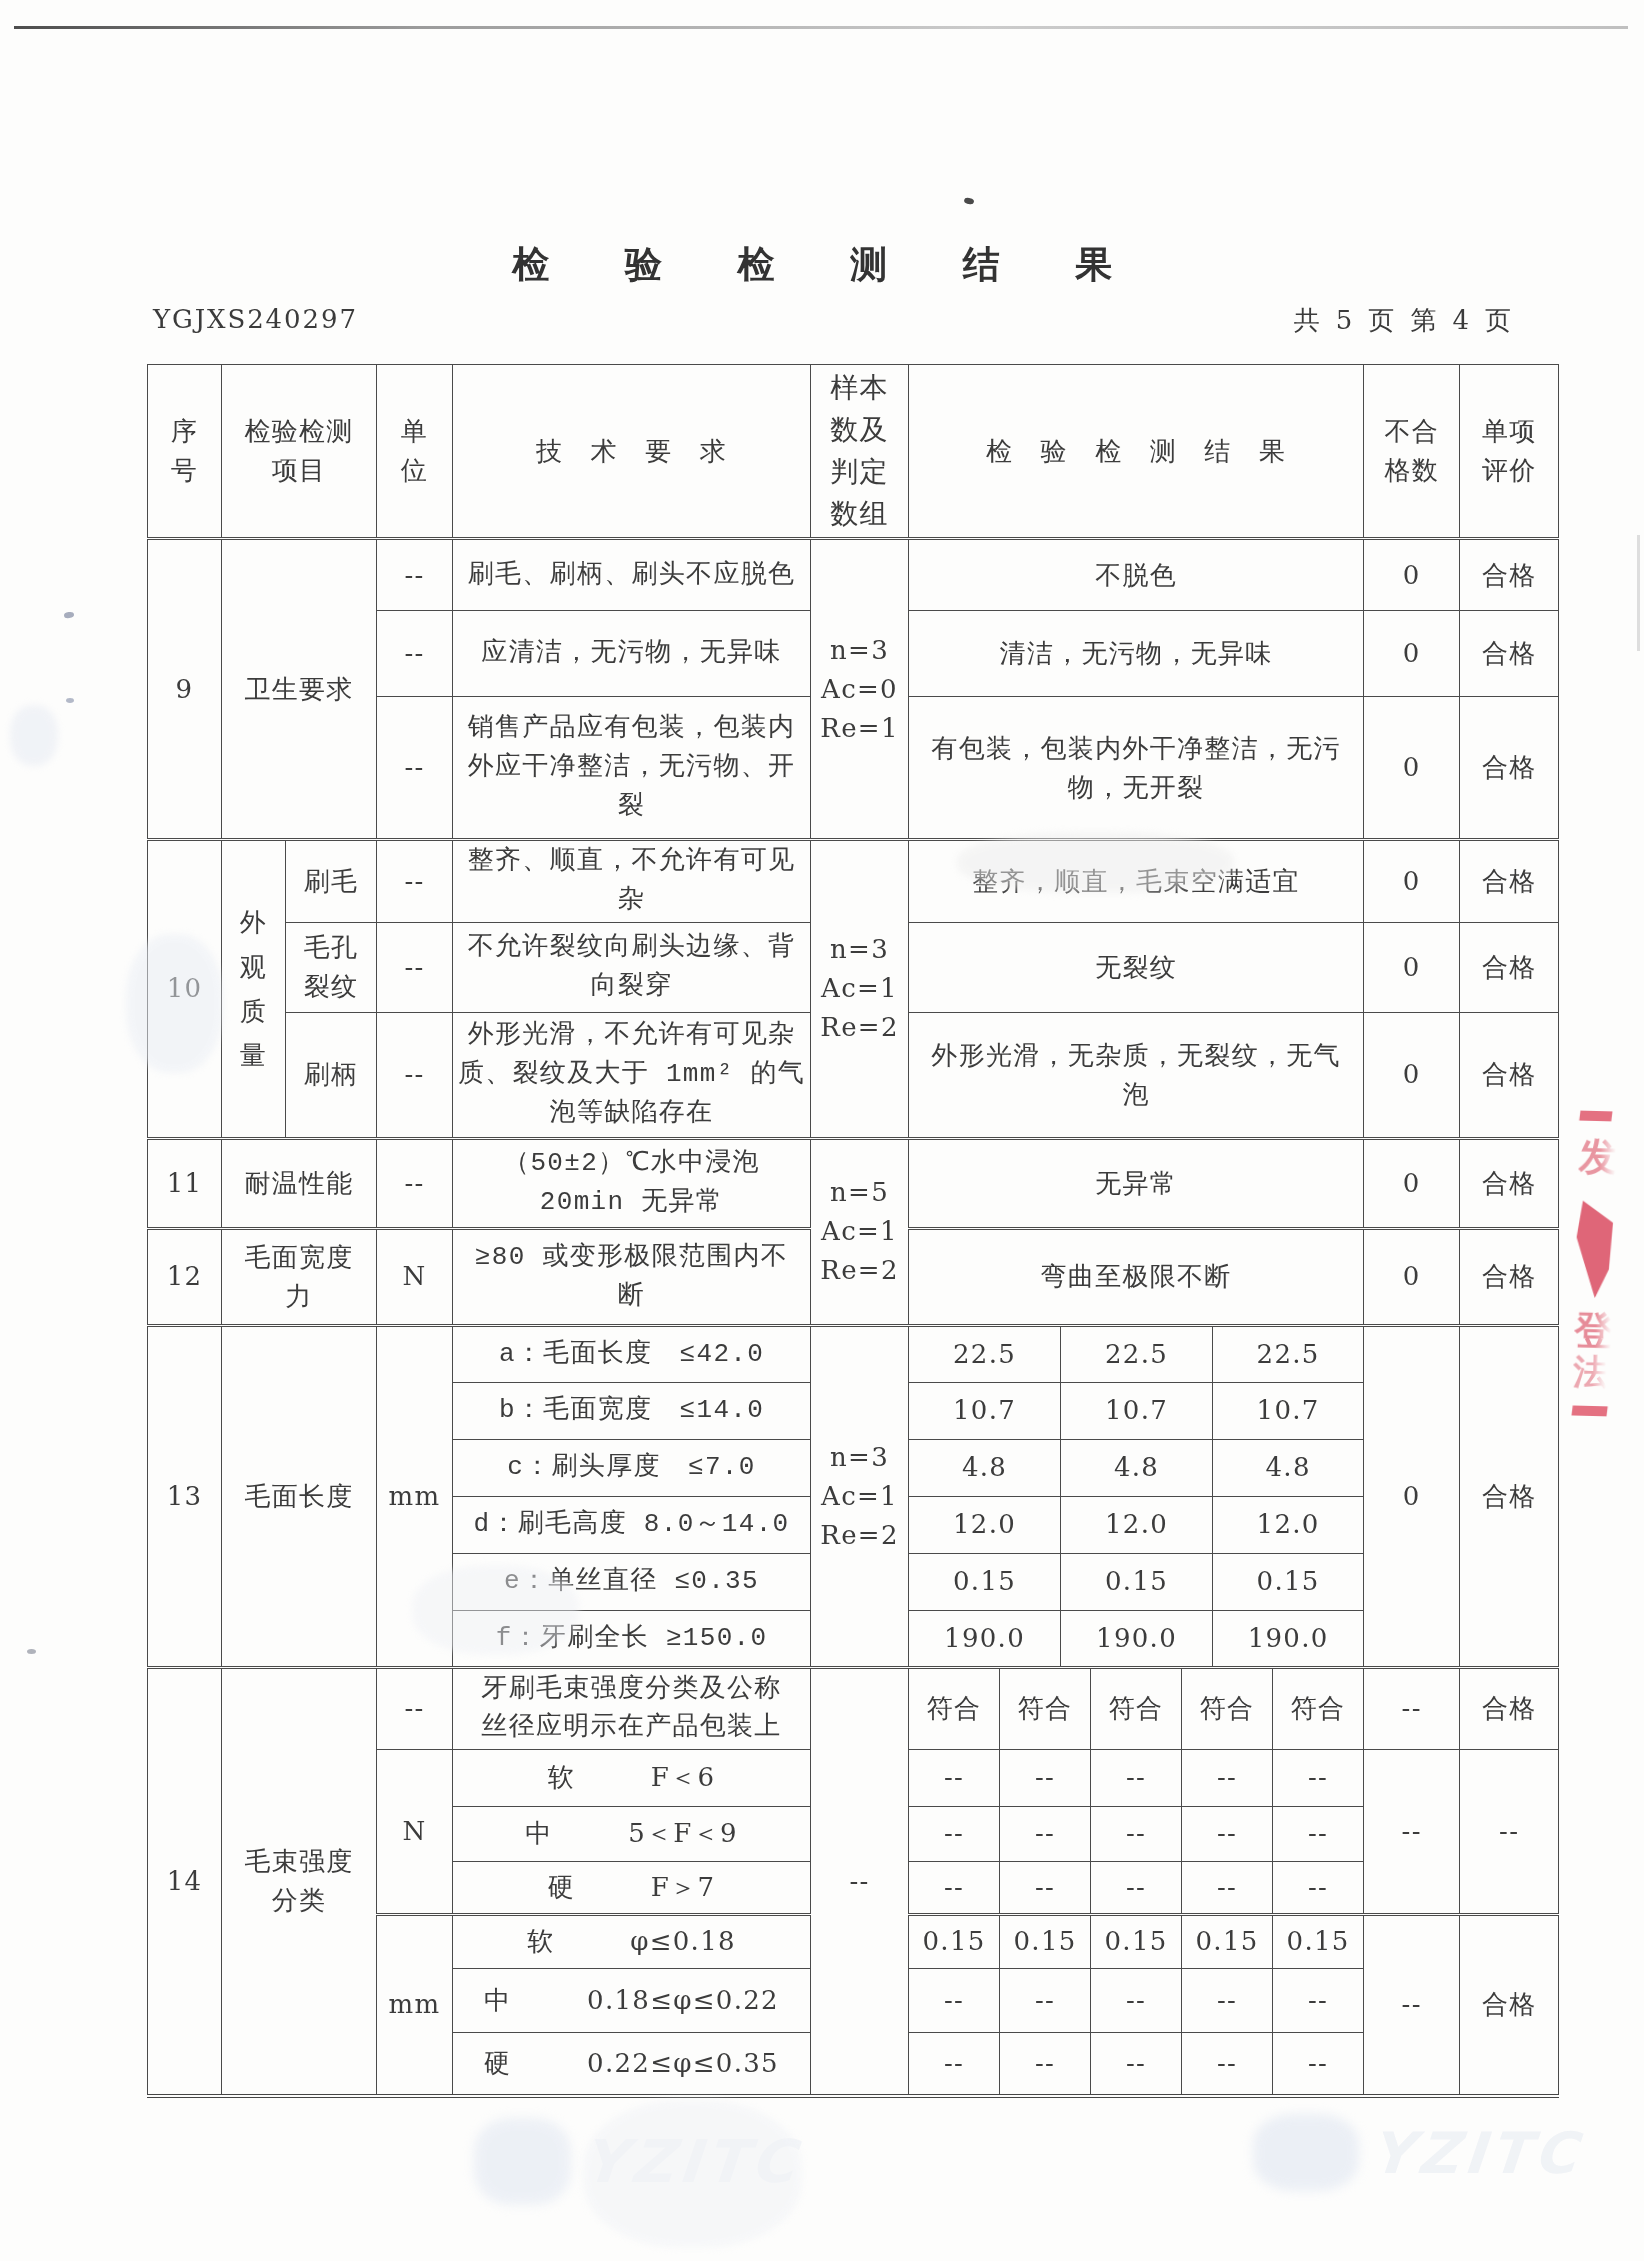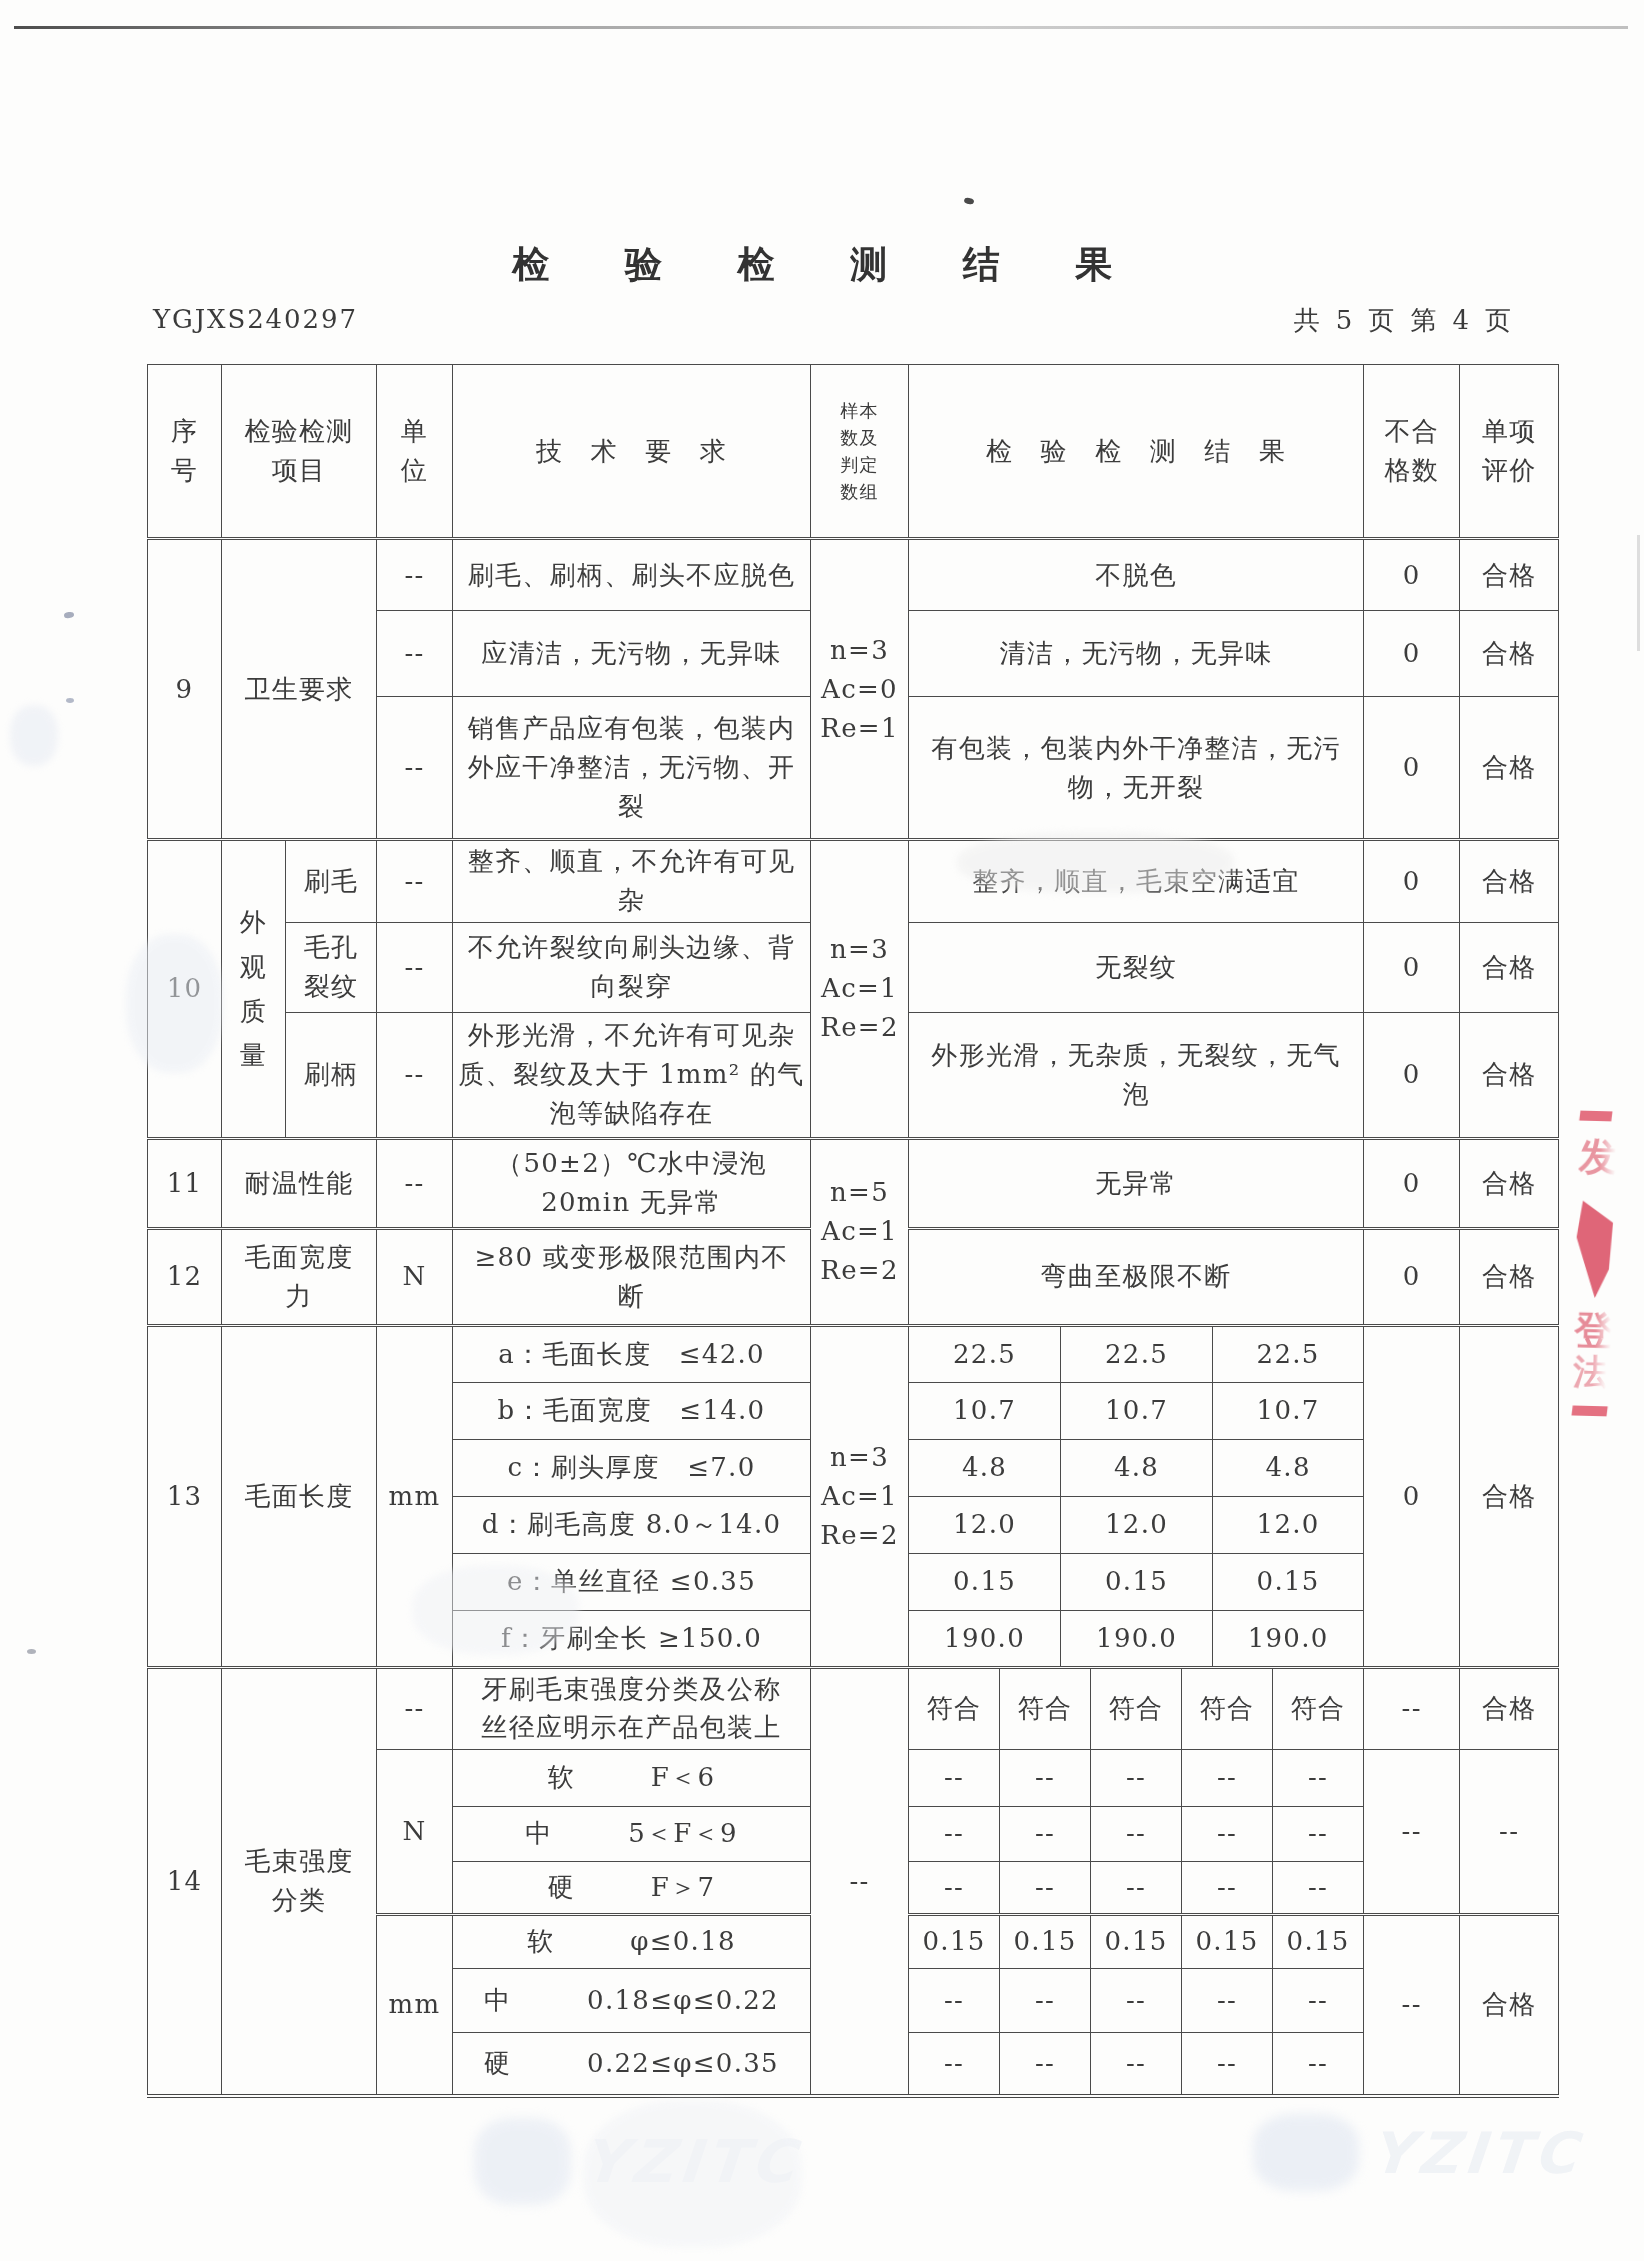--- a/index.html
+++ b/index.html
@@ -11,21 +11,21 @@
   .page-info{position:absolute;top:303px;right:129px;font-size:26px;letter-spacing:3.9px;color:#3b3b3b;}
 
   table.rep{position:absolute;left:147px;top:364px;width:1412px;border-collapse:collapse;
             table-layout:fixed;}
   table.rep td{border:1.3px solid #4a4a4a;text-align:center;vertical-align:middle;
                font-size:26px;line-height:1.5;padding:1.3px 2.6px;letter-spacing:1.3px;
                overflow:hidden;}
   table.rep{border:1.9px solid #454545;border-bottom:4.5px double #454545;}
   tr.dbl td{border-top:3.9px double #4a4a4a;}
   td.pre{white-space:pre-line;}
-  td.req{text-align:left;padding-left:17px;padding-right:5.2px;}
+  td.req{text-align:left;padding-left:17px;padding-right:5.2px;font-family:Liberation Mono, monospace;}
   td.resL{text-align:left;padding-left:15.5px;}
   td.hdr{line-height:1.6;letter-spacing:2.6px;}
   td.samp{font-size:24px;line-height:1.85;letter-spacing:0.6px;}
   td.grade .g{display:inline-block;width:103px;text-align:left;}
   td.grade .cnd{display:inline-block;text-align:center;}
   td.grade{text-align:left;padding-left:26px;}
 
   
   .art{position:absolute;pointer-events:none;}
   .top-line{top:26px;left:14px;width:1614px;height:2.6px;
@@ -86,21 +86,21 @@
 
     <tbody>
         <tr style="height:174px">
       <td class="hdr pre">序
 号</td>
       <td class="hdr pre" colspan="2">检验检测
 项目</td>
       <td class="hdr pre">单
 位</td>
       <td class="hdr">技　术　要　求</td>
-      <td class="hdr pre" style="font-size:18px">样本
+      <td class="hdr pre" style="font-size:28px">样本
 数及
 判定
 数组</td>
       <td class="hdr" colspan="15">检　验　检　测　结　果</td>
       <td class="hdr pre">不合
 格数</td>
       <td class="hdr pre">单项
 评价</td>
     </tr>
 

